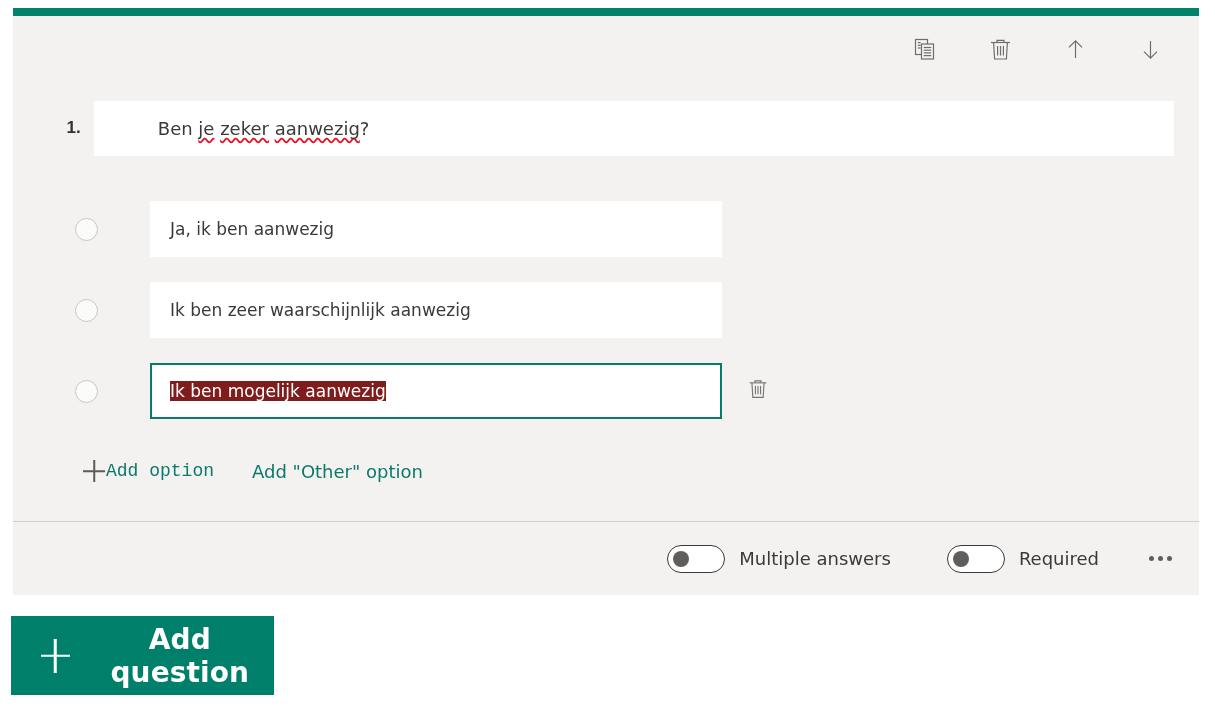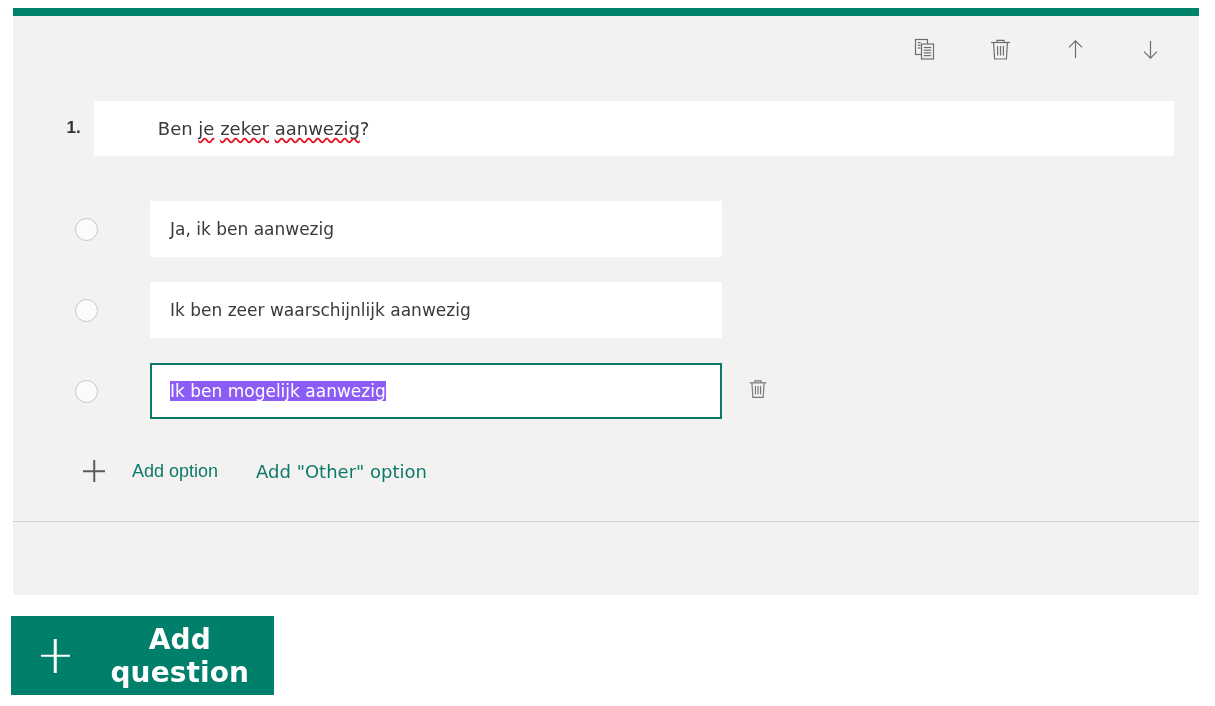--- a/index.html
+++ b/index.html
@@ -143,21 +143,21 @@
   .option-field.focused {
     border-color: #0b7a69;
   }
   .option-text {
     font-size: 17px;
     color: #3b3a39;
     font-family: "DejaVu Sans", "Liberation Sans", sans-serif;
     white-space: pre;
   }
   .option-text.selected {
-    background: #8b5cf6;
+    background: #7f1d1d;
     color: #ffffff;
   }
   .option-delete {
     margin-left: 18px;
     width: 36px;
     height: 36px;
     display: flex;
     align-items: center;
     justify-content: center;
     color: #777674;
@@ -169,25 +169,25 @@
   .add-links {
     position: absolute;
     left: 70px;
     top: 452px;
     display: flex;
     align-items: center;
   }
   .add-option-link {
     display: flex;
     align-items: center;
-    gap: 27px;
+    gap: 1px;
     color: #0b7a69;
     font-size: 18px;
     cursor: pointer;
-    font-family: Liberation Sans, sans-serif;
+    font-family: Liberation Mono, monospace;
   }
   .plus-glyph {
     display: inline-block;
     width: 22px;
     height: 22px;
     position: relative;
     color: #5b5b5b;
   }
   .plus-glyph::before,
   .plus-glyph::after {
@@ -449,19 +449,42 @@
 
   <div class="add-links">
     <div class="add-option-link">
       <span class="plus-glyph"></span>
       <span>Add option</span>
     </div>
     <div class="add-other-link">Add "Other" option</div>
   </div>
 
   <div class="card-divider"></div>
+  <div class="card-footer">
+
+    <div class="toggle-group">
+      <div class="toggle-switch">
+        <span class="toggle-knob"></span>
+      </div>
+      <span class="toggle-label">Multiple answers</span>
+    </div>
+
+    <div class="toggle-group">
+      <div class="toggle-switch">
+        <span class="toggle-knob"></span>
+      </div>
+      <span class="toggle-label">Required</span>
+    </div>
+
+    <div class="more-btn" title="More settings for question">
+      <span></span>
+      <span></span>
+      <span></span>
+    </div>
+
+  </div>
 
 </div>
 
 <button class="add-question-btn">
   <span class="plus-glyph"></span>
   <span class="add-question-label">Add question</span>
 </button>
 
 </body></html>

